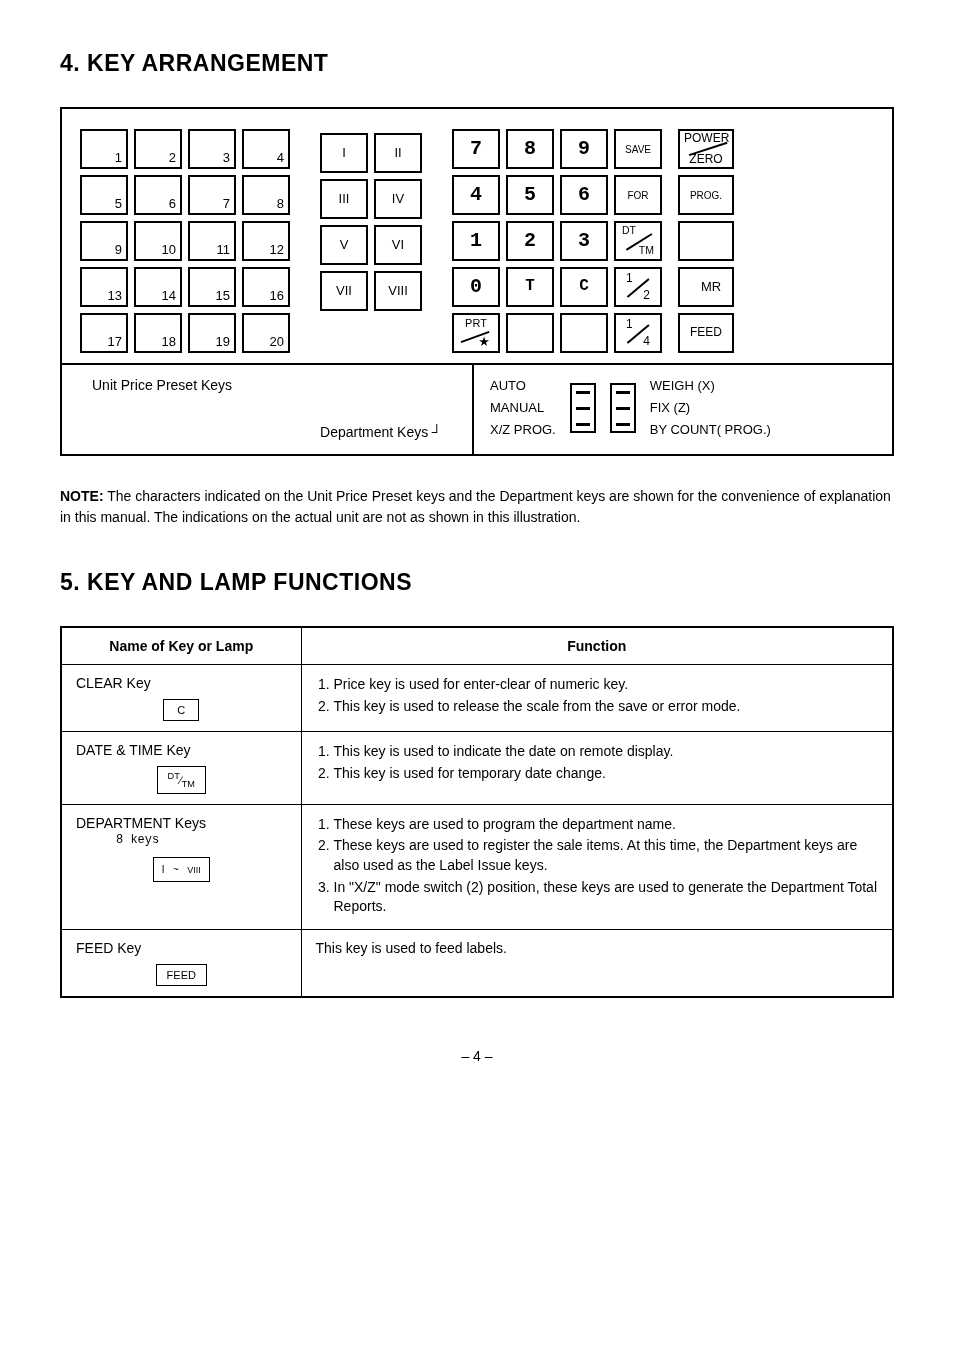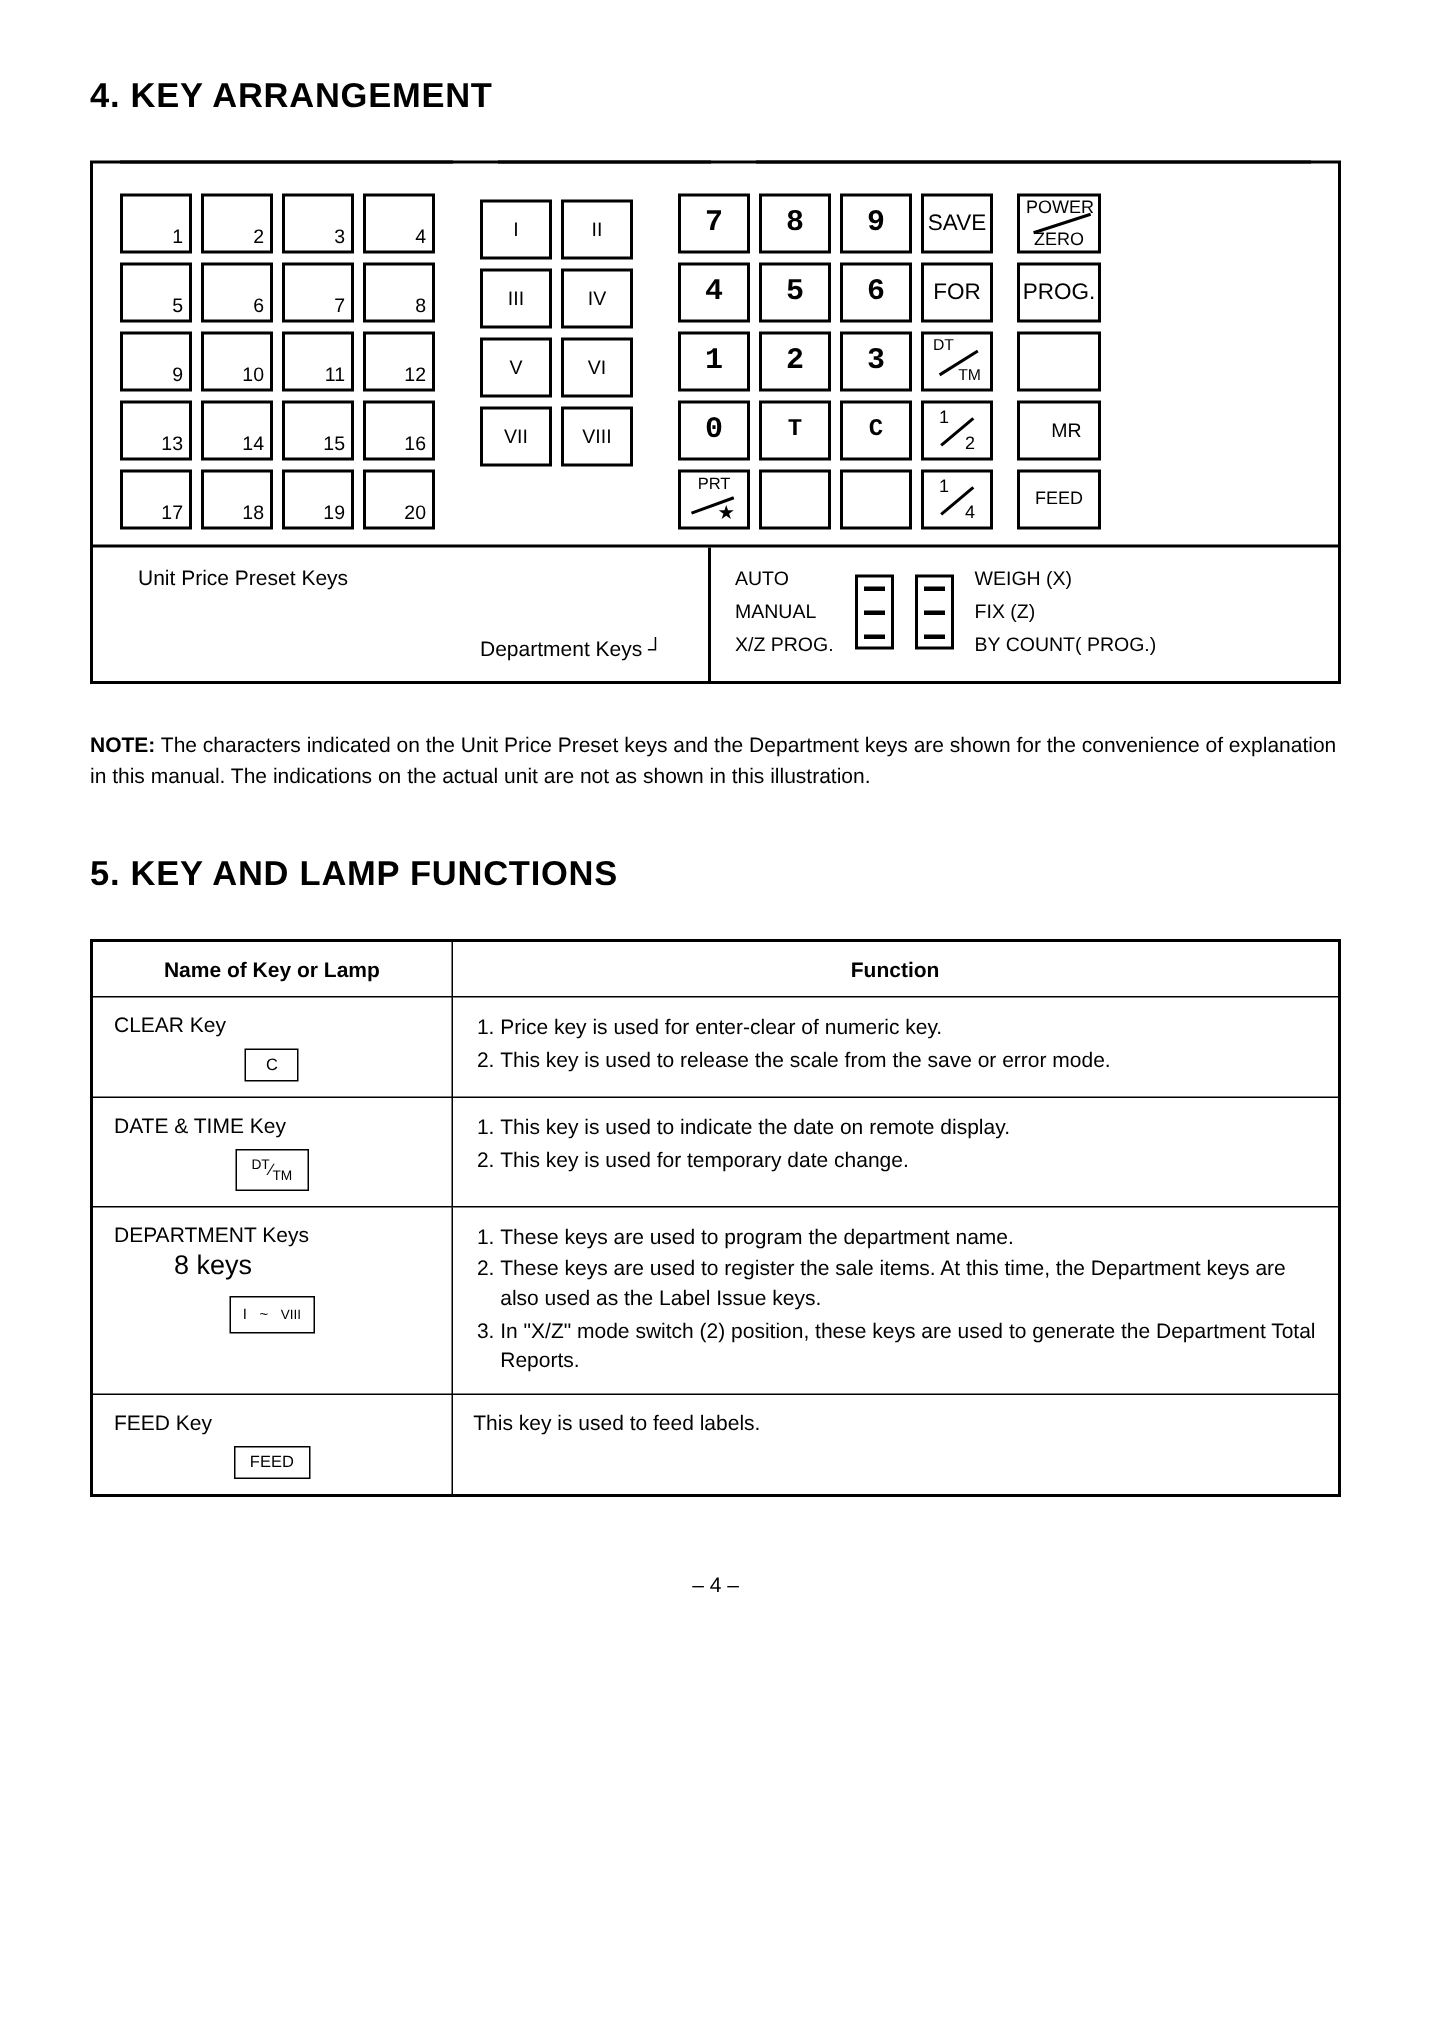--- a/index.html
+++ b/index.html
@@ -66,21 +66,21 @@
     align-items: center;
     justify-content: center;
     font-family: Arial, Helvetica, sans-serif;
     padding: 0 2px;
     white-space: pre-line;
     text-align: center;
     line-height: 1.1;
   }
   .key.rb { justify-content: flex-end; align-items: flex-end; padding: 0 4px 2px 0; }
   .key.seg { font-family: 'Courier New', monospace; font-size: 20px; font-weight: bold; }
-  .key.small { font-size: 15px; }
+  .key.small { font-size: 10px; }
   .key.empty { }
 
   
   .legend-row {
     display: flex;
     align-items: stretch;
     border-top: 2px solid #000;
   }
   .legend-left {
     flex: 0 0 410px;
@@ -130,21 +130,21 @@
   .keycap-small {
     border: 1.5px solid #000;
     font-size: 11px;
     padding: 4px 10px;
     display: inline-block;
     margin-top: 6px;
     min-width: 36px;
     text-align: center;
   }
   .namecell .title { margin-bottom: 2px; }
-  .namecell .sub { margin: 0 0 4px 40px; font-size: 18px; }
+  .namecell .sub { margin: 0 0 4px 40px; font-size: 12px; font-family: Liberation Mono, monospace; }
   ol.fn {
     margin: 0; padding-left: 18px;
   }
   ol.fn li { margin-bottom: 2px; line-height: 1.4; }
 
   .pagenum { text-align: center; margin-top: 50px; font-size: 14px; }
   .dt-tm { position:relative; font-size:10.5px; width:100%; height:100%; }
   .dt-tm .a{position:absolute;top:2px;left:4px;}
   .dt-tm .b{position:absolute;bottom:2px;right:4px;}
   .dt-tm::after{ content:""; position:absolute; left:6px; top:50%; width:30px; height:1.5px; background:#000; transform:rotate(-32deg);}

